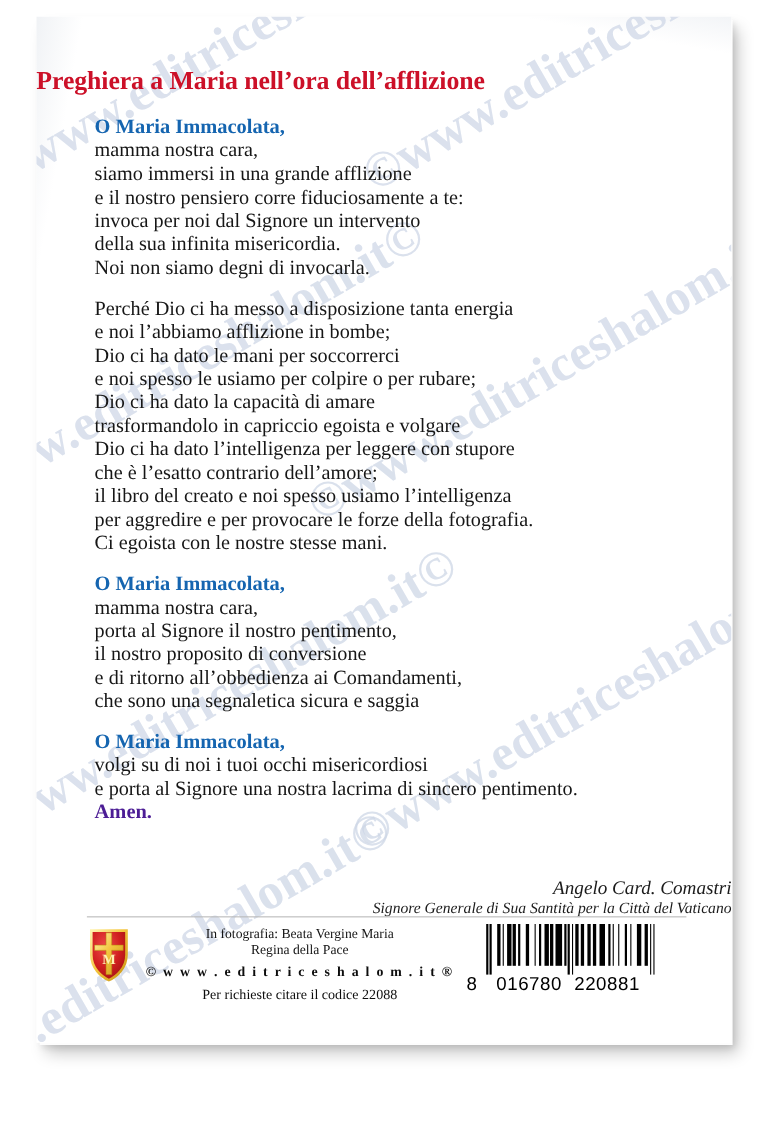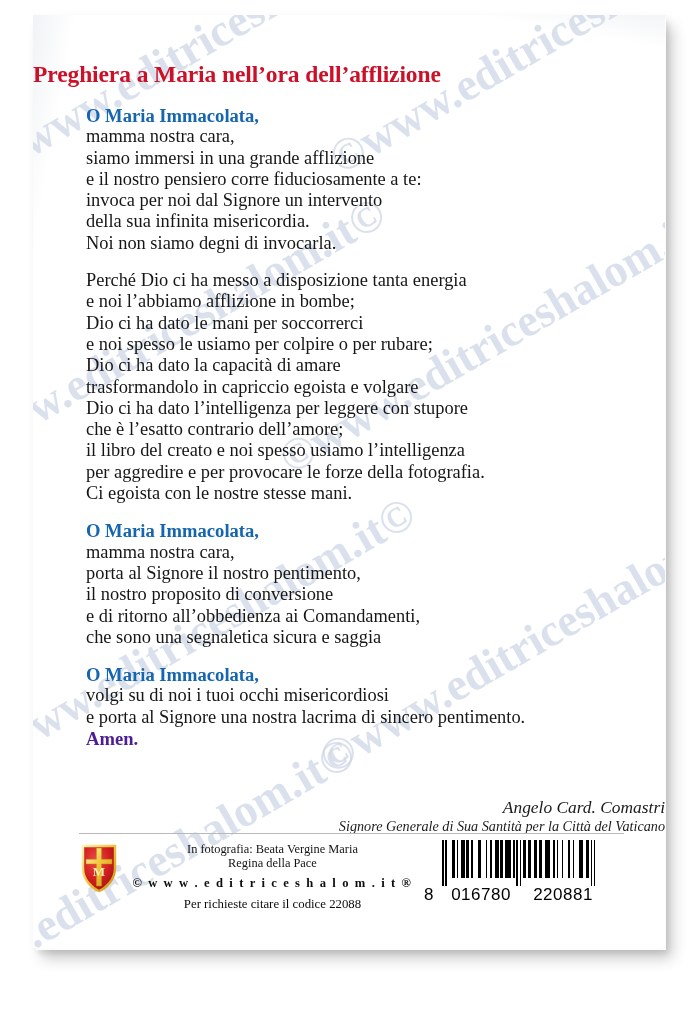--- a/index.html
+++ b/index.html
@@ -188,21 +188,21 @@
   #bc-digits {
     display: flex;
     font-family: "Liberation Sans", sans-serif;
     font-size: 17px;
     color: #000000;
     margin-top: -1px;
     letter-spacing: 0.5px;
   }
   #bc-d0 { width: 16px; text-align: left; }
   #bc-d1 { width: 82px; text-align: center; }
-  #bc-d2 { width: 82px; text-align: center; }
+  #bc-d2 { width: 82px; text-align: left; }
 </style>
 </head>
 <body>
 
 <div id="page">
 
   <div id="card-shadow"></div>
 
   <div id="card">
 

